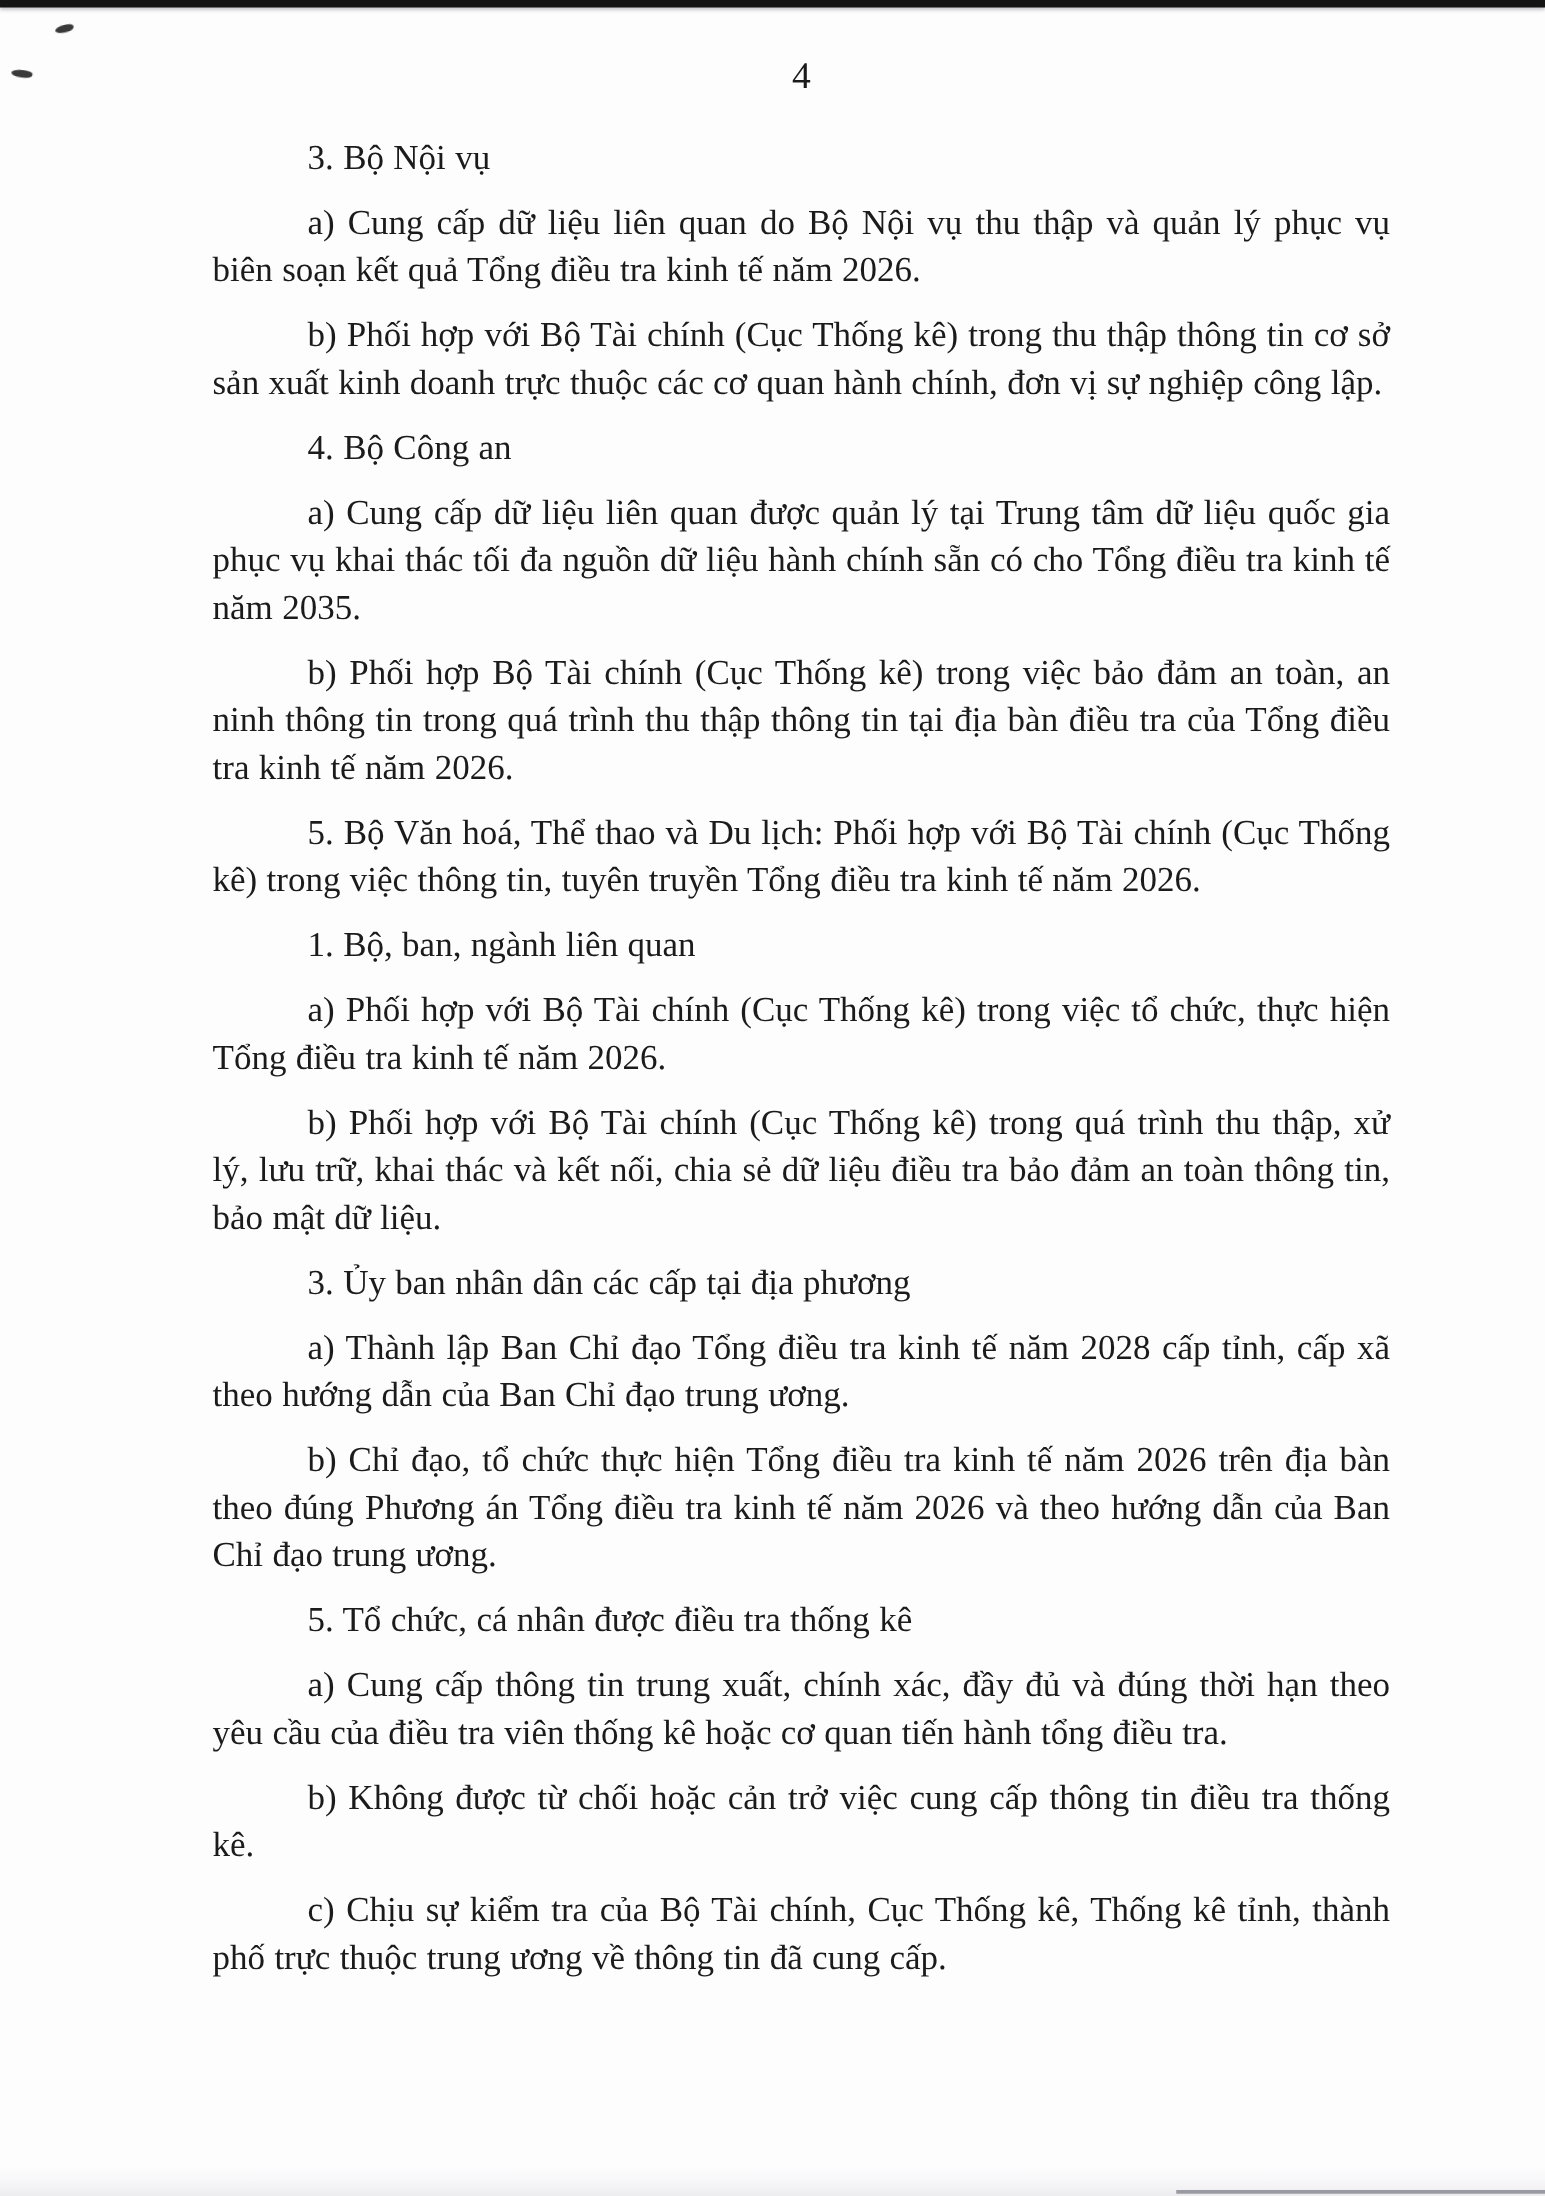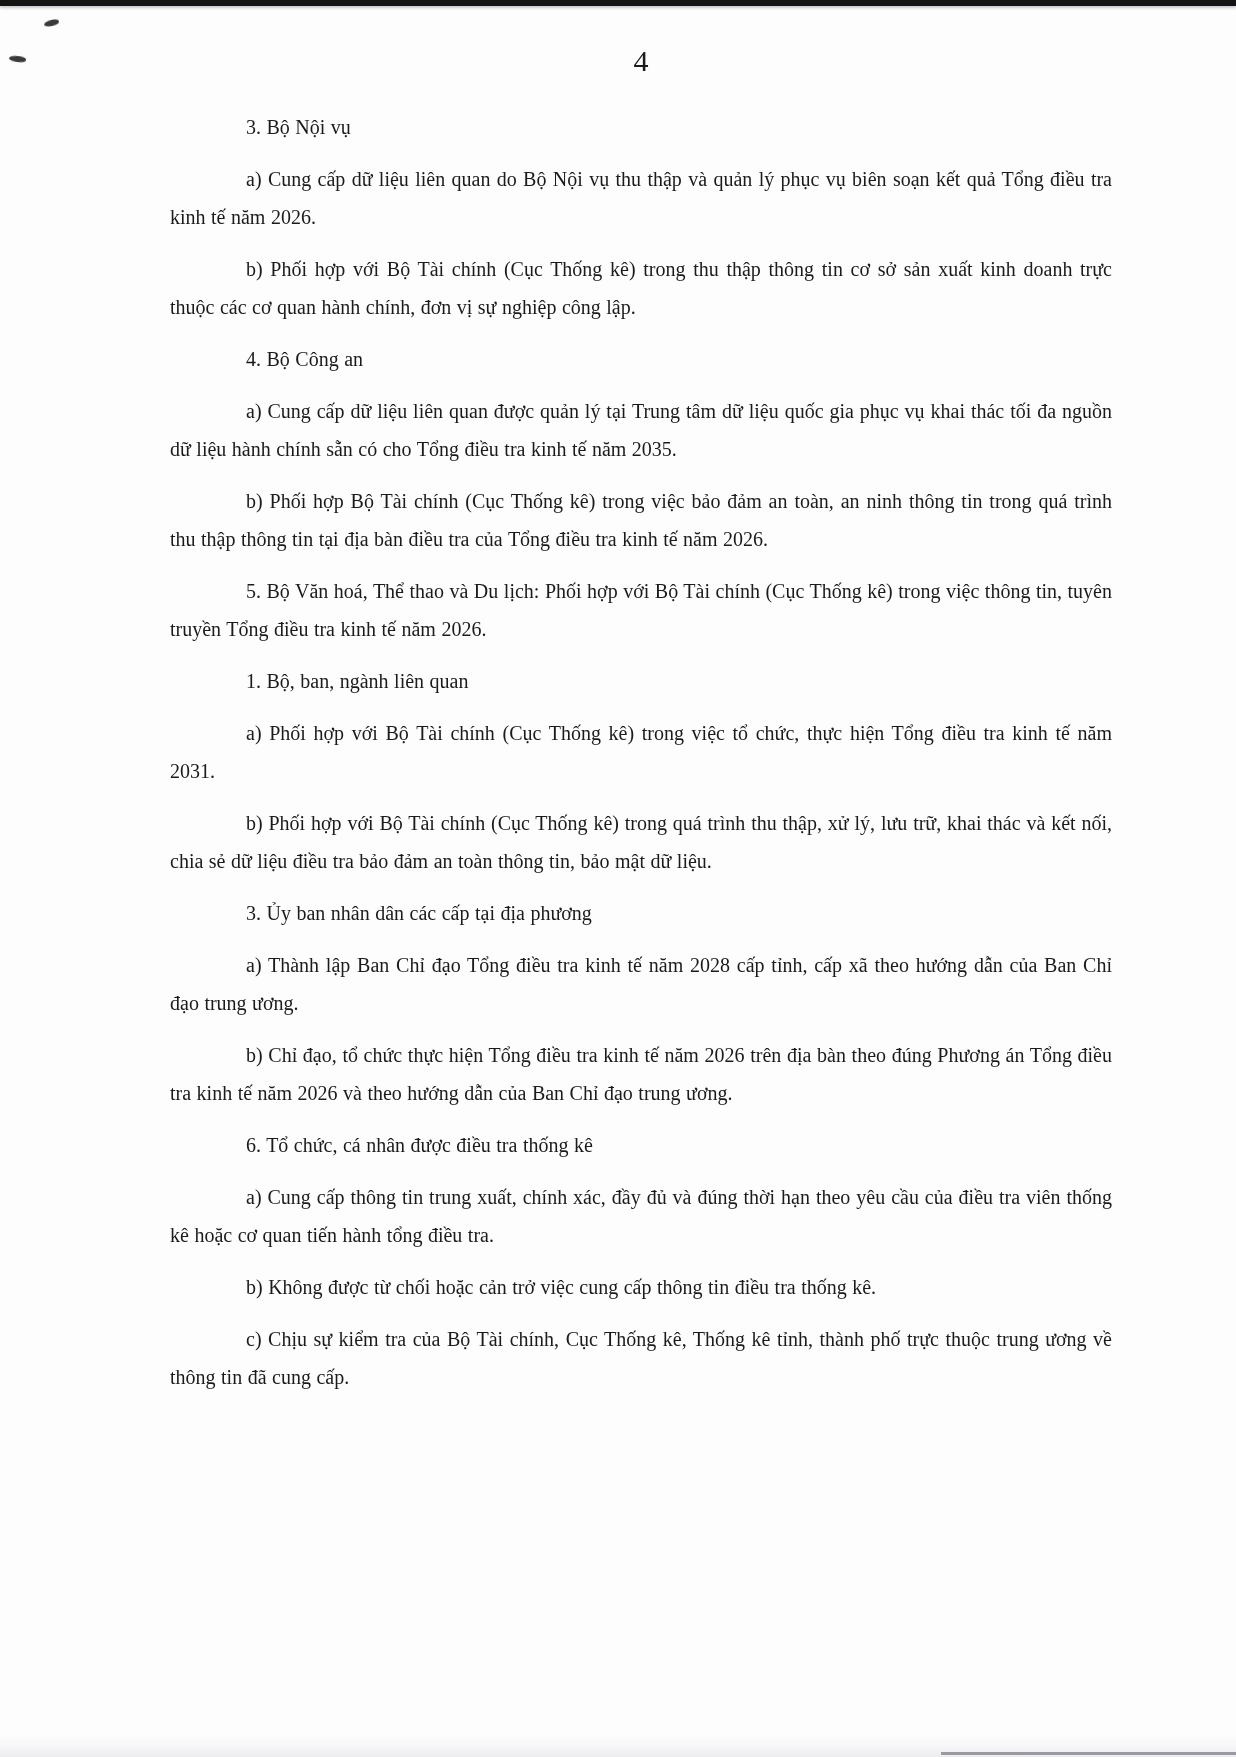--- a/index.html
+++ b/index.html
@@ -38,21 +38,21 @@
     width: 942px;
   }
   .page-number {
     text-align: center;
     font-size: 30px;
     line-height: 38px;
     margin: 0 0 28px 0;
   }
   .doc p {
     margin: 0 0 14px 0;
-    font-size: 20px;
+    font-size: 28px;
     line-height: 38px;
     text-align: justify;
     text-indent: 76px;
     word-spacing: 0.5px;
   }
   .scan-bottom-noise {
     position: absolute;
     left: 0; bottom: 0;
     width: 100%;
     height: 24px;
@@ -77,26 +77,26 @@
   <div class="page-number">4</div>
   <div class="doc">
     <p>3. Bộ Nội vụ</p>
     <p>a) Cung cấp dữ liệu liên quan do Bộ Nội vụ thu thập và quản lý phục vụ biên soạn kết quả Tổng điều tra kinh tế năm 2026.</p>
     <p>b) Phối hợp với Bộ Tài chính (Cục Thống kê) trong thu thập thông tin cơ sở sản xuất kinh doanh trực thuộc các cơ quan hành chính, đơn vị sự nghiệp công lập.</p>
     <p>4. Bộ Công an</p>
     <p>a) Cung cấp dữ liệu liên quan được quản lý tại Trung tâm dữ liệu quốc gia phục vụ khai thác tối đa nguồn dữ liệu hành chính sẵn có cho Tổng điều tra kinh tế năm 2035.</p>
     <p>b) Phối hợp Bộ Tài chính (Cục Thống kê) trong việc bảo đảm an toàn, an ninh thông tin trong quá trình thu thập thông tin tại địa bàn điều tra của Tổng điều tra kinh tế năm 2026.</p>
     <p>5. Bộ Văn hoá, Thể thao và Du lịch: Phối hợp với Bộ Tài chính (Cục Thống kê) trong việc thông tin, tuyên truyền Tổng điều tra kinh tế năm 2026.</p>
     <p>1. Bộ, ban, ngành liên quan</p>
-    <p>a) Phối hợp với Bộ Tài chính (Cục Thống kê) trong việc tổ chức, thực hiện Tổng điều tra kinh tế năm 2031.</p>
+    <p>a) Phối hợp với Bộ Tài chính (Cục Thống kê) trong việc tổ chức, thực hiện Tổng điều tra kinh tế năm 2026.</p>
     <p>b) Phối hợp với Bộ Tài chính (Cục Thống kê) trong quá trình thu thập, xử lý, lưu trữ, khai thác và kết nối, chia sẻ dữ liệu điều tra bảo đảm an toàn thông tin, bảo mật dữ liệu.</p>
     <p>3. Ủy ban nhân dân các cấp tại địa phương</p>
     <p>a) Thành lập Ban Chỉ đạo Tổng điều tra kinh tế năm 2028 cấp tỉnh, cấp xã theo hướng dẫn của Ban Chỉ đạo trung ương.</p>
     <p>b) Chỉ đạo, tổ chức thực hiện Tổng điều tra kinh tế năm 2026 trên địa bàn theo đúng Phương án Tổng điều tra kinh tế năm 2026 và theo hướng dẫn của Ban Chỉ đạo trung ương.</p>
-    <p>6. Tổ chức, cá nhân được điều tra thống kê</p>
+    <p>5. Tổ chức, cá nhân được điều tra thống kê</p>
     <p>a) Cung cấp thông tin trung xuất, chính xác, đầy đủ và đúng thời hạn theo yêu cầu của điều tra viên thống kê hoặc cơ quan tiến hành tổng điều tra.</p>
     <p>b) Không được từ chối hoặc cản trở việc cung cấp thông tin điều tra thống kê.</p>
     <p>c) Chịu sự kiểm tra của Bộ Tài chính, Cục Thống kê, Thống kê tỉnh, thành phố trực thuộc trung ương về thông tin đã cung cấp.</p>
   </div>
 </div>
 
 <div class="scan-bottom-noise"></div>
 <div class="scan-bottom-line"></div>
 
 </body></html>

